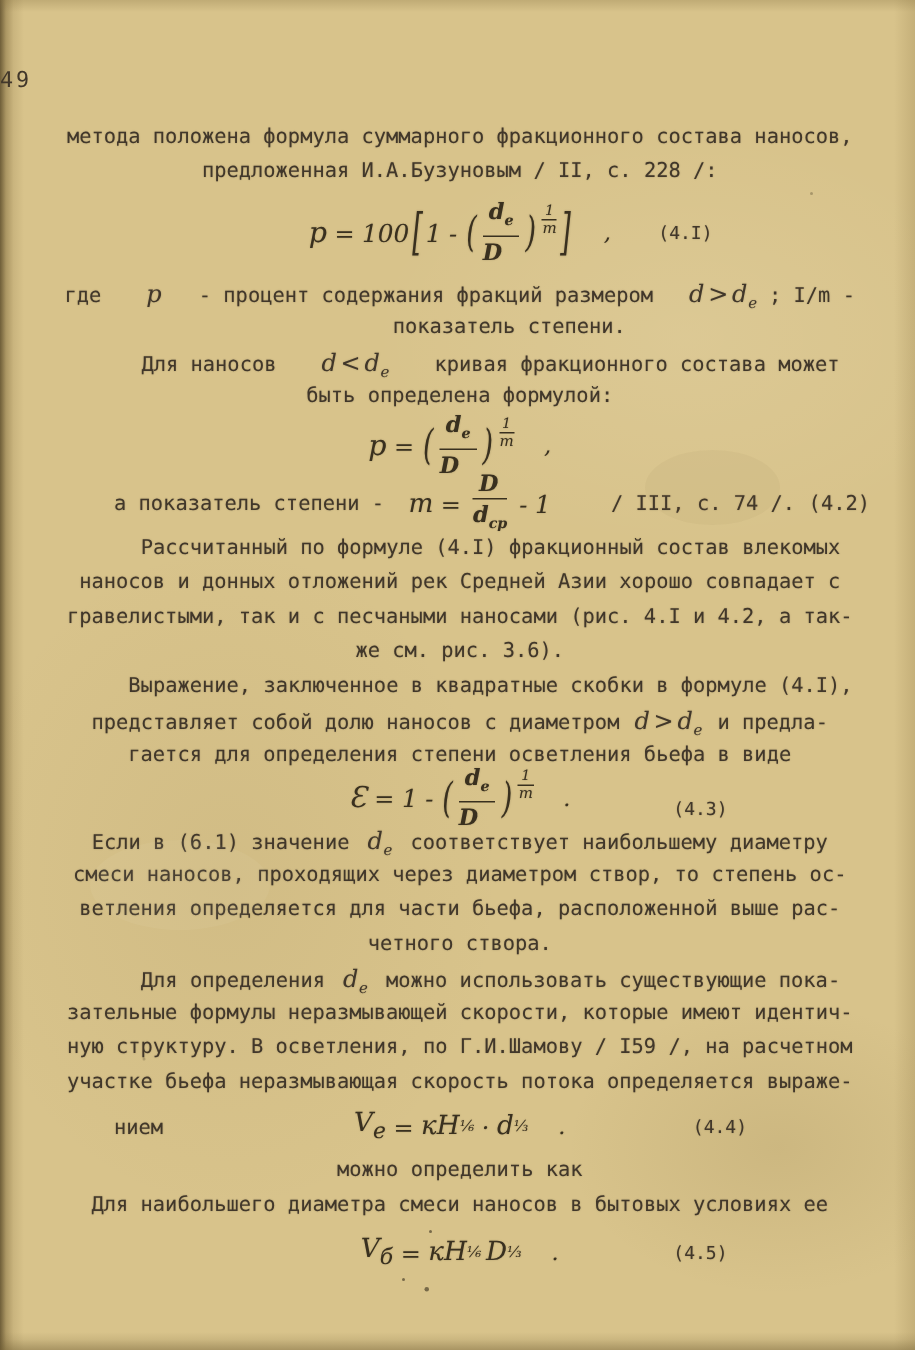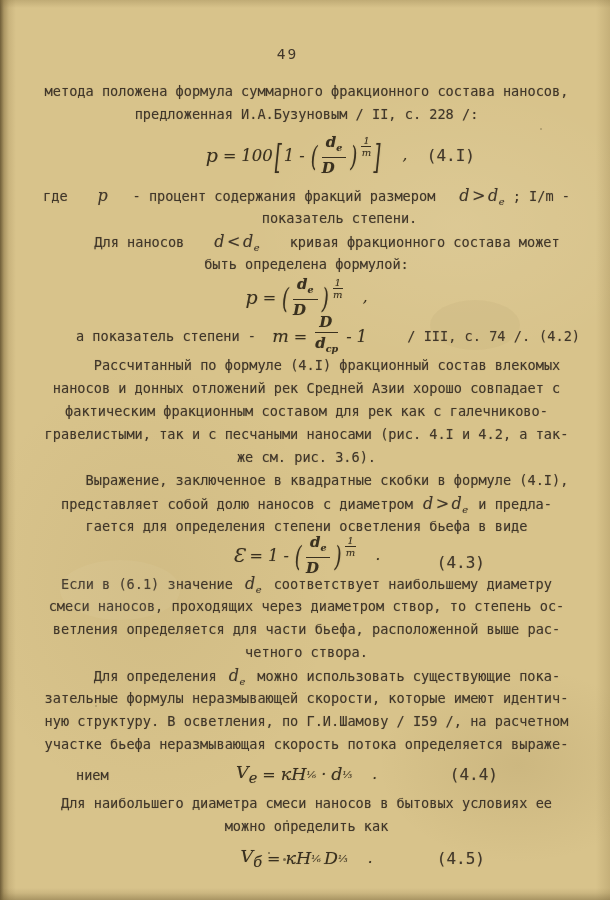--- a/index.html
+++ b/index.html
@@ -17,21 +17,21 @@
     background:linear-gradient(90deg, rgba(92,76,42,0.85) 0px, rgba(134,113,66,0.55) 4px, rgba(168,146,95,0.30) 9px, rgba(168,146,95,0) 16px);}
   .edge-top{position:absolute;left:0;top:0;right:0;height:8px;
     background:linear-gradient(180deg, rgba(130,110,62,0.28), rgba(130,110,62,0));}
   .edge-right{position:absolute;right:0;top:0;bottom:0;width:14px;
     background:linear-gradient(270deg, rgba(140,118,68,0.25), rgba(140,118,68,0));}
   .edge-bottom{position:absolute;left:0;right:0;bottom:0;height:12px;
     background:linear-gradient(0deg, rgba(110,92,50,0.45), rgba(110,92,50,0.12) 7px, rgba(110,92,50,0) 12px);}
   .stain{position:absolute;border-radius:50%;pointer-events:none;}
   .speck{position:absolute;border-radius:50%;background:rgba(55,45,28,0.6);}
 
-  .pageno{position:absolute;top:46px;left:0;width:575px;text-align:center;
+  .pageno{position:absolute;top:46px;left:0;width:575px;
     font-size:14.5px;letter-spacing:2px;}
 
   .body{position:absolute;top:80px;left:33px;width:547px;}
   .line{white-space:pre;font-size:13.6px;line-height:23px;height:23px;
     text-shadow:0 0 1px rgba(65,55,40,0.4);text-align:center;}
   .ind{padding-left:41px;}
   .ind2{padding-left:66px;}
 
   
   .m{font-family:"DejaVu Serif", serif;font-style:italic;font-size:16px;letter-spacing:0.5px;}
@@ -52,21 +52,21 @@
   .frac .num{display:block;font-size:15px;line-height:17px;padding:0 4px 1px;border-bottom:1.4px solid #39301f;}
   .frac .den{display:block;font-size:15px;line-height:18px;padding-top:1px;}
   .frac sub{font-size:9.5px;}
   .par{font-size:18px;display:inline-block;transform:scaleY(1.55);margin:0 1px;}
   .brk{font-size:18px;display:inline-block;transform:scaleY(1.85);margin:0 2px;}
   .supfrac{display:inline-block;text-align:center;vertical-align:top;transform:translateY(-8px);margin-left:3px;}
   .supfrac .sn{display:block;font-size:9.5px;line-height:9px;border-bottom:1px solid #39301f;padding:0 2px 1px;}
   .supfrac .sd{display:block;font-size:10px;line-height:10px;padding-top:1px;}
   .tail{margin-left:20px;font-size:15px;}
   .eqno{position:absolute;top:50%;transform:translateY(-50%);
-    font-family:"DejaVu Sans Mono", monospace;font-style:normal;font-size:16px;color:#41372a;margin-left:10px;}
+    font-family:"DejaVu Sans Mono", monospace;font-style:normal;font-size:12px;color:#41372a;margin-left:10px;}
   sup.fr{font-size:10px;vertical-align:super;letter-spacing:0;}
   .monoseg{font-family:"DejaVu Sans Mono", monospace;font-style:normal;font-size:13.6px;
     color:#41372a;text-shadow:0 0 1px rgba(65,55,40,0.4);white-space:pre;margin-left:43px;}
 </style>
 </head>
 <body>
 
 <div class="page">
   <div class="edge-left"></div>
   <div class="edge-top"></div>
@@ -138,21 +138,20 @@
         </span>
         <span class="mo">-</span>
         <span class="mnum">1</span>
       </div>
       <span class="monoseg" style="margin-left:auto">/ III, с. 74 /.</span>
       <span class="monoseg" style="margin-left:9px">(4.2)</span>
     </div>
 
     <div class="line ind"><span>Рассчитанный по формуле (4.I) фракционный состав влекомых</span></div>
     <div class="line"><span>наносов и донных отложений рек Средней Азии хорошо совпадает с</span></div>
-    <div class="line"><span>фактическим фракционным составом для рек как с галечниково-</span></div>
     <div class="line"><span>гравелистыми, так и с песчаными наносами (рис. 4.I и 4.2, а так-</span></div>
     <div class="line"><span>же см. рис. 3.6).</span></div>
     <div class="line ind"><span>Выражение, заключенное в квадратные скобки в формуле (4.I),</span></div>
     <div class="line"><span>представляет собой долю наносов с диаметром</span><span class="m" style="margin:0 10px"><span>d</span><span class="rel">&gt;</span><span>d</span><sub>e</sub></span><span>и предла-</span></div>
     <div class="line"><span>гается для определения степени осветления бьефа в виде</span></div>
 
     <div class="eqrow" style="height:34px">
       <div class="eq">
         <span class="big">Ɛ</span>
         <span class="mo">=</span>
@@ -191,22 +190,22 @@
         <span class="mi">H</span>
           <sup class="fr">⅙</sup>
         <span class="mo">·</span>
         <span class="mi">d</span>
           <sup class="fr">⅓</sup>
         <span class="tail">.</span>
       </div>
       <div class="eqno" style="right:82px">(4.4)</div>
     </div>
 
+    <div class="line"><span>можно определить как</span></div>
     <div class="line"><span>Для наибольшего диаметра смеси наносов в бытовых условиях ее</span></div>
-    <div class="line"><span>можно определить как</span></div>
 
     <div class="eqrow" style="height:40px">
       <div class="eq">
         <span class="mi"><span>V</span><sub>б</sub></span>
         <span class="mo">=</span>
         <span class="mi">к</span>
         <span class="mi">H</span>
           <sup class="fr">⅙</sup>
         <span class="mi" style="margin-left:3px">D</span>
           <sup class="fr">⅓</sup>

